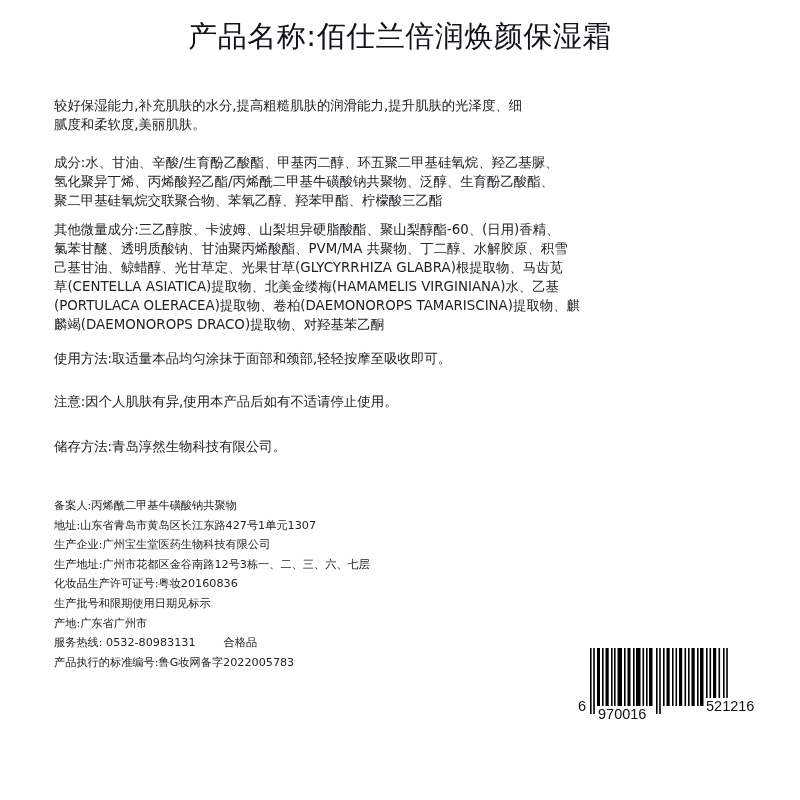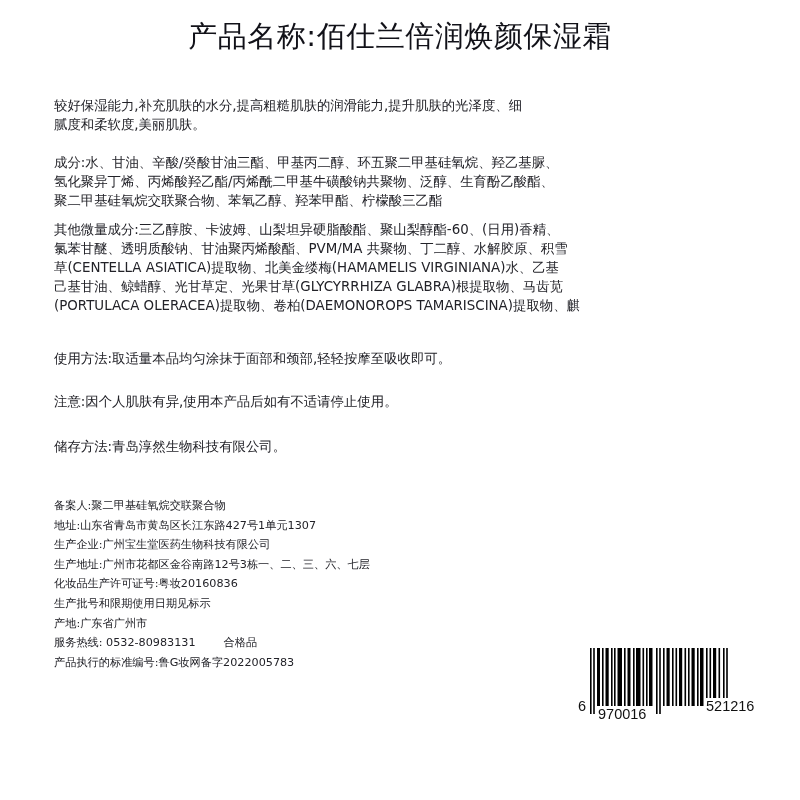--- a/index.html
+++ b/index.html
@@ -41,47 +41,48 @@
 <body>
 
 <div class="title">产品名称:佰仕兰倍润焕颜保湿霜</div>
 
 <div class="para" style="top:96px;">
   <p>较好保湿能力,补充肌肤的水分,提高粗糙肌肤的润滑能力,提升肌肤的光泽度、细</p>
   <p>腻度和柔软度,美丽肌肤。</p>
 </div>
 
 <div class="para" style="top:153px;">
-  <p>成分:水、甘油、辛酸/癸酸甘油三酯、甲基丙二醇、环五聚二甲基硅氧烷、羟乙基脲、</p>
+  <p>成分:水、甘油、辛酸/生育酚乙酸酯、甲基丙二醇、环五聚二甲基硅氧烷、羟乙基脲、</p>
   <p>氢化聚异丁烯、丙烯酸羟乙酯/丙烯酰二甲基牛磺酸钠共聚物、泛醇、生育酚乙酸酯、</p>
   <p>聚二甲基硅氧烷交联聚合物、苯氧乙醇、羟苯甲酯、柠檬酸三乙酯</p>
 </div>
 
 <div class="para" style="top:220px;">
   <p>其他微量成分:三乙醇胺、卡波姆、山梨坦异硬脂酸酯、聚山梨醇酯-60、(日用)香精、</p>
   <p>氯苯甘醚、透明质酸钠、甘油聚丙烯酸酯、PVM/MA 共聚物、丁二醇、水解胶原、积雪</p>
+  <p>己基甘油、鲸蜡醇、光甘草定、光果甘草(GLYCYRRHIZA GLABRA)根提取物、马齿苋</p>
   <p>草(CENTELLA ASIATICA)提取物、北美金缕梅(HAMAMELIS VIRGINIANA)水、乙基</p>
-  <p>己基甘油、鲸蜡醇、光甘草定、光果甘草(GLYCYRRHIZA GLABRA)根提取物、马齿苋</p>
   <p>(PORTULACA OLERACEA)提取物、卷柏(DAEMONOROPS TAMARISCINA)提取物、麒</p>
+  <p>麟竭(DAEMONOROPS DRACO)提取物、对羟基苯乙酮</p>
 </div>
 
 <div class="para" style="top:349px;">
   <p>使用方法:取适量本品均匀涂抹于面部和颈部,轻轻按摩至吸收即可。</p>
 </div>
 
 <div class="para" style="top:392px;">
   <p>注意:因个人肌肤有异,使用本产品后如有不适请停止使用。</p>
 </div>
 
 <div class="para" style="top:437px;">
   <p>储存方法:青岛淳然生物科技有限公司。</p>
 </div>
 
 <div class="info">
-  <div>备案人:聚二甲基硅氧烷交联聚合物</div>
+  <div>备案人:丙烯酰二甲基牛磺酸钠共聚物</div>
   <div>地址:山东省青岛市黄岛区长江东路427号1单元1307</div>
   <div>生产企业:广州宝生堂医药生物科技有限公司</div>
   <div>生产地址:广州市花都区金谷南路12号3栋一、二、三、六、七层</div>
   <div>化妆品生产许可证号:粤妆20160836</div>
   <div>生产批号和限期使用日期见标示</div>
   <div>产地:广东省广州市</div>
   <div><span>服务热线: 0532-80983131</span><span class="gap"></span><span>合格品</span></div>
   <div>产品执行的标准编号:鲁G妆网备字2022005783</div>
 </div>
 

